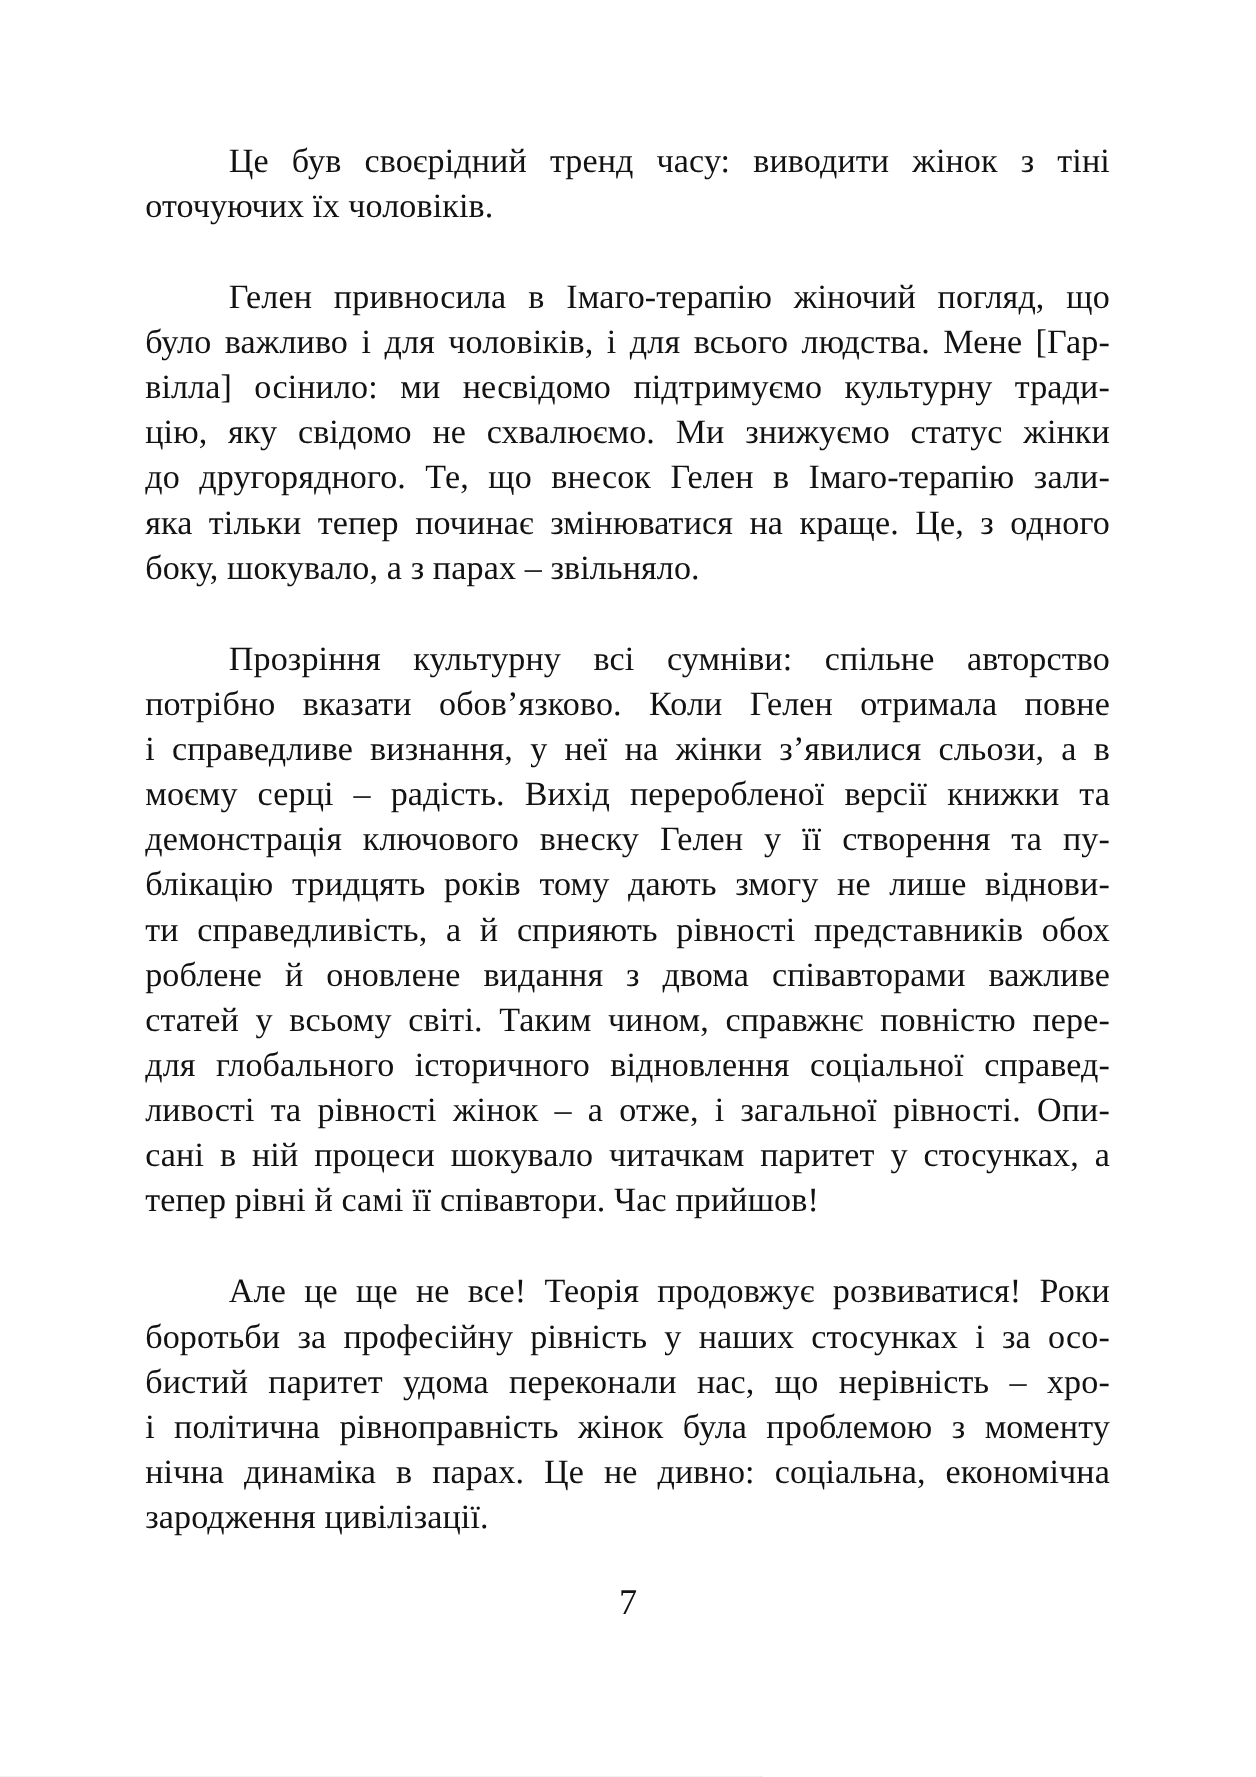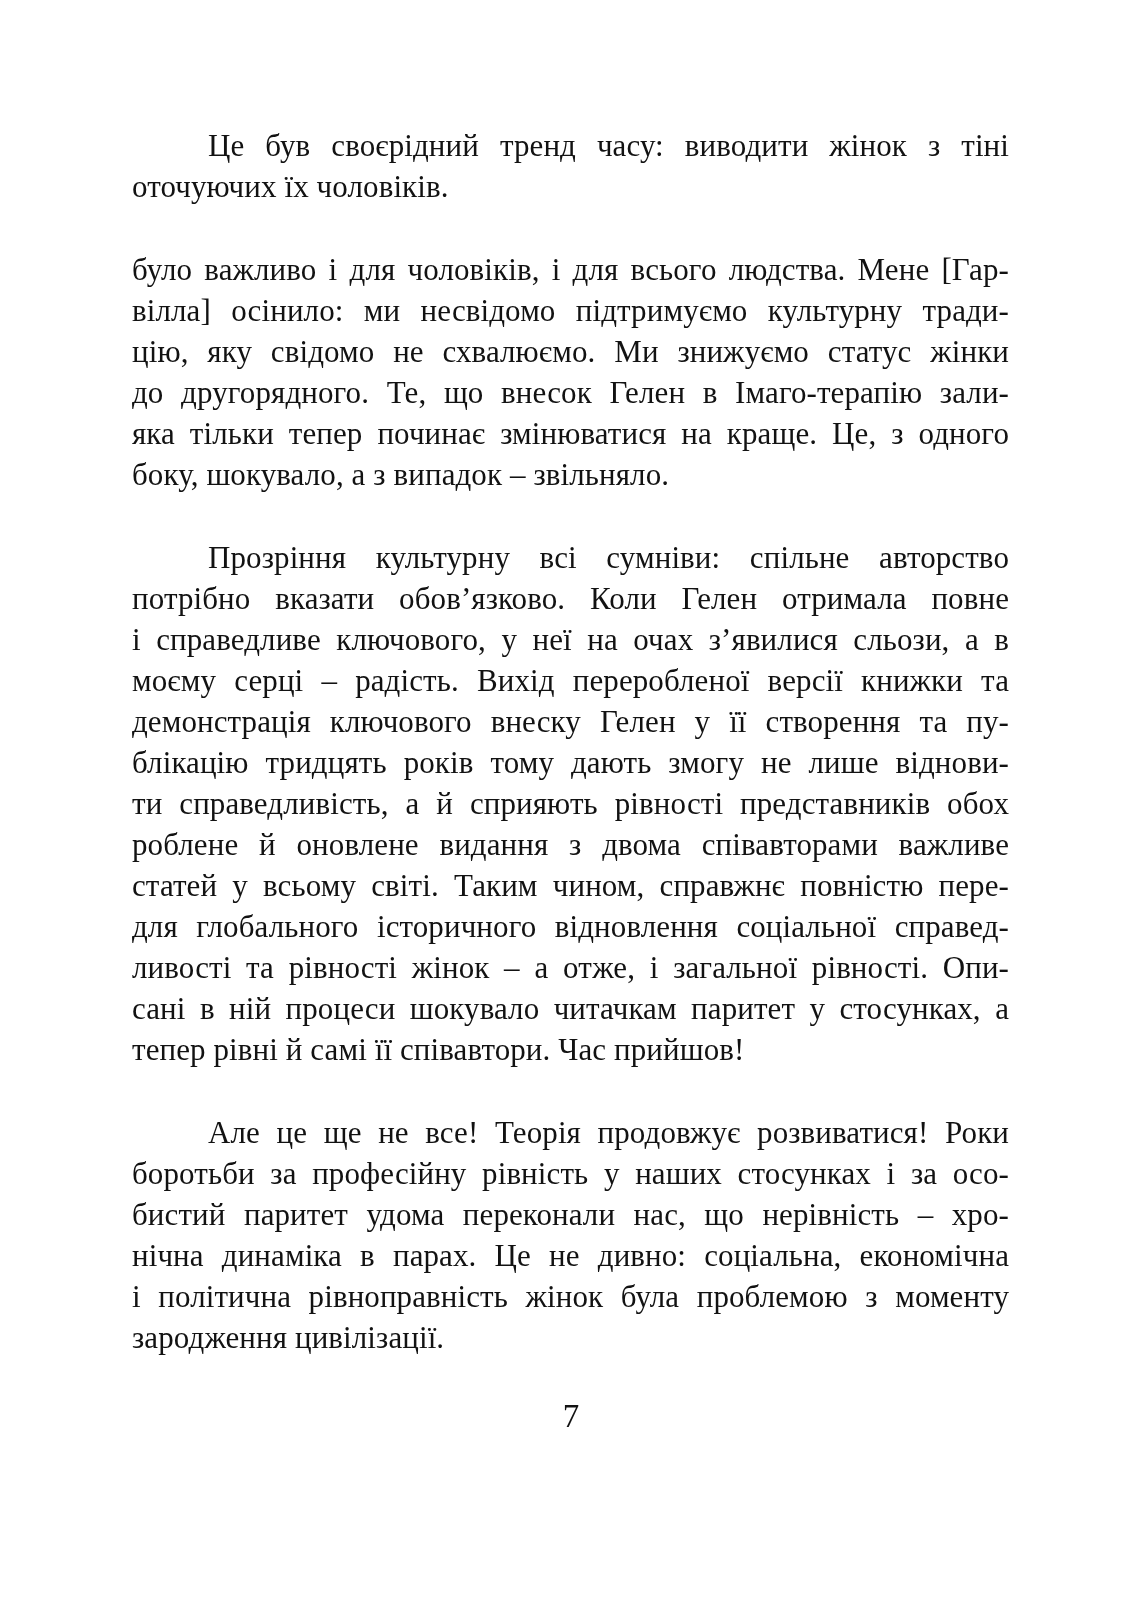--- a/index.html
+++ b/index.html
@@ -57,45 +57,46 @@
 <body>
 
 <div class="page">
   <div class="text-block">
 
   <div class="para">
         <div class="line first">Це був своєрідний тренд часу: виводити жінок з тіні</div>
         <div class="line para-end">оточуючих їх чоловіків.</div>
       </div>
       <div class="para">
+        <div class="line first">Гелен привносила в Імаго-терапію жіночий погляд, що</div>
         <div class="line">було важливо і для чоловіків, і для всього людства. Мене [Гар-</div>
         <div class="line">вілла] осінило: ми несвідомо підтримуємо культурну тради-</div>
         <div class="line">цію, яку свідомо не схвалюємо. Ми знижуємо статус жінки</div>
         <div class="line">до другорядного. Те, що внесок Гелен в Імаго-терапію зали-</div>
         <div class="line">яка тільки тепер починає змінюватися на краще. Це, з одного</div>
-        <div class="line para-end">боку, шокувало, а з випадок – звільняло.</div>
+        <div class="line para-end">боку, шокувало, а з парах – звільняло.</div>
       </div>
       <div class="para">
         <div class="line first">Прозріння культурну всі сумніви: спільне авторство</div>
         <div class="line">потрібно вказати обов’язково. Коли Гелен отримала повне</div>
-        <div class="line">і справедливе ключового, у неї на очах з’явилися сльози, а в</div>
+        <div class="line">і справедливе визнання, у неї на жінки з’явилися сльози, а в</div>
         <div class="line">моєму серці – радість. Вихід переробленої версії книжки та</div>
         <div class="line">демонстрація ключового внеску Гелен у її створення та пу-</div>
         <div class="line">блікацію тридцять років тому дають змогу не лише віднови-</div>
         <div class="line">ти справедливість, а й сприяють рівності представників обох</div>
         <div class="line">роблене й оновлене видання з двома співавторами важливе</div>
         <div class="line">статей у всьому світі. Таким чином, справжнє повністю пере-</div>
         <div class="line">для глобального історичного відновлення соціальної справед-</div>
         <div class="line">ливості та рівності жінок – а отже, і загальної рівності. Опи-</div>
         <div class="line">сані в ній процеси шокувало читачкам паритет у стосунках, а</div>
         <div class="line para-end">тепер рівні й самі її співавтори. Час прийшов!</div>
       </div>
       <div class="para">
         <div class="line first">Але це ще не все! Теорія продовжує розвиватися! Роки</div>
         <div class="line">боротьби за професійну рівність у наших стосунках і за осо-</div>
         <div class="line">бистий паритет удома переконали нас, що нерівність – хро-</div>
+        <div class="line">і політична рівноправність жінок була проблемою з моменту</div>
         <div class="line">нічна динаміка в парах. Це не дивно: соціальна, економічна</div>
-        <div class="line">і політична рівноправність жінок була проблемою з моменту</div>
         <div class="line para-end">зародження цивілізації.</div>
       </div>
     </div>
   <div class="page-number">7</div>
 </div>
 
 </body></html>

